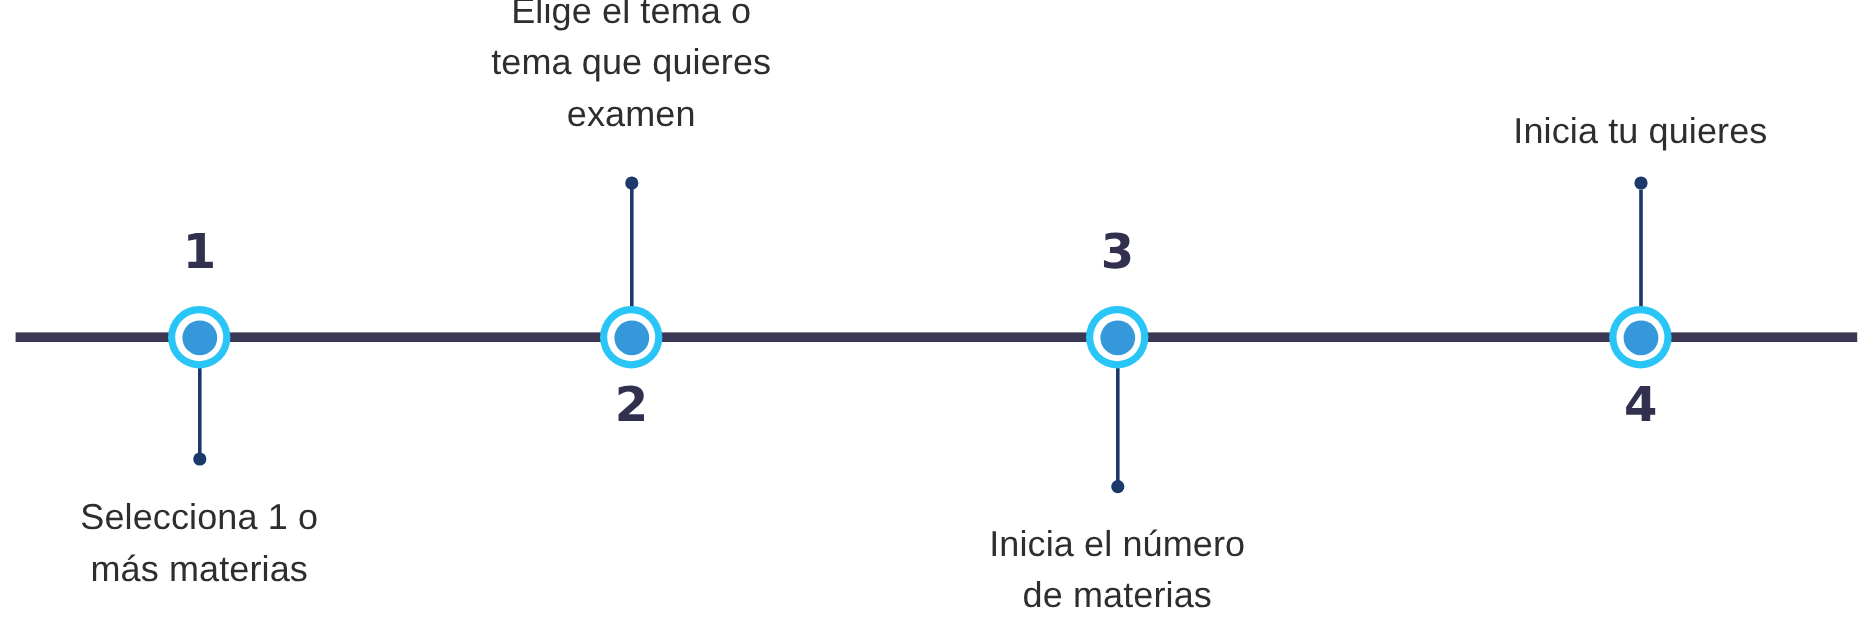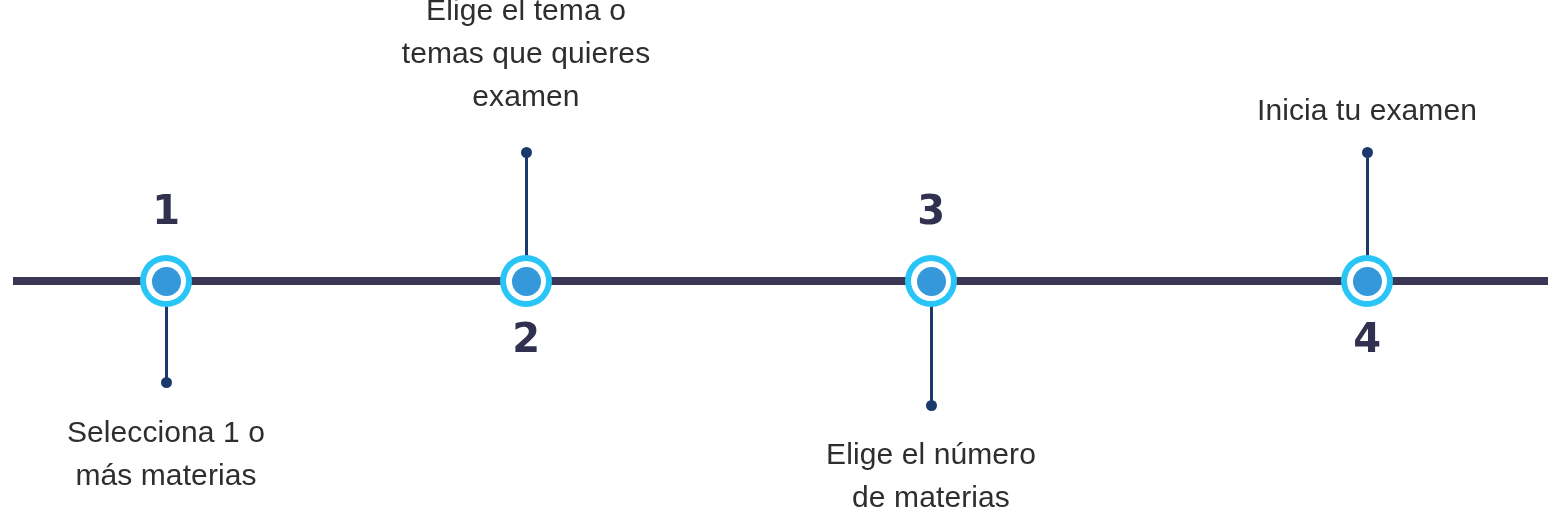--- a/index.html
+++ b/index.html
@@ -161,21 +161,21 @@
 
     <div class="caption">
       <div>Selecciona 1 o</div>
       <div>más materias</div>
     </div>
   </div>
 
   <div class="milestone" id="ms2" style="left:526px;">
     <div class="caption">
       <div>Elige el tema o</div>
-      <div>temas que quieres</div>
+      <div>tema que quieres</div>
       <div>examen</div>
     </div>
 
     <div class="stem-dot"></div>
     <div class="stem"></div>
 
     <div class="node">
       <div class="node-gap">
         <div class="node-core"></div>
       </div>
@@ -190,28 +190,28 @@
     <div class="node">
       <div class="node-gap">
         <div class="node-core"></div>
       </div>
     </div>
 
     <div class="stem"></div>
     <div class="stem-dot"></div>
 
     <div class="caption">
-      <div>Elige el número</div>
+      <div>Inicia el número</div>
       <div>de materias</div>
     </div>
   </div>
 
   <div class="milestone" id="ms4" style="left:1367px;">
     <div class="caption">
-      <div>Inicia tu examen</div>
+      <div>Inicia tu quieres</div>
     </div>
 
     <div class="stem-dot"></div>
     <div class="stem"></div>
 
     <div class="node">
       <div class="node-gap">
         <div class="node-core"></div>
       </div>
     </div>

